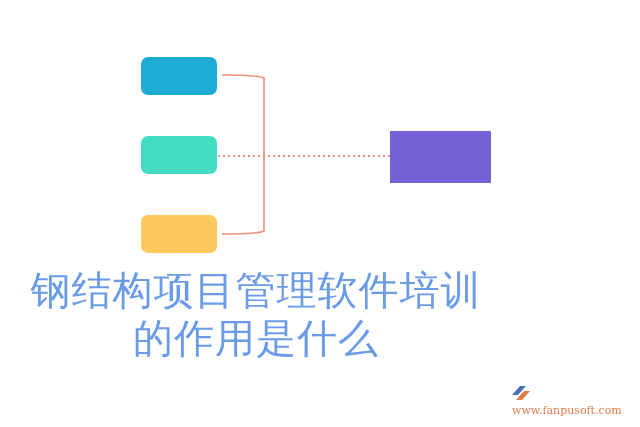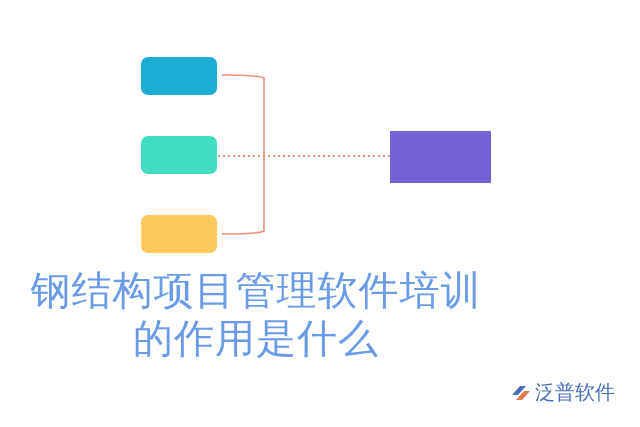--- a/index.html
+++ b/index.html
@@ -39,14 +39,14 @@
 </svg>
 
 <div class="title" id="title-line-1" style="color: rgb(107, 155, 230);">钢结构项目管理软件培训</div>
 <div class="title" id="title-line-2" style="color: rgb(107, 155, 230); font-family: Liberation Mono, monospace;">的作用是什么</div>
 
 <div class="logo">
   <svg class="logo-mark" viewBox="0 0 22 20">
     <path d="M2 12 L10 3 L16 3 L8 12 Z" fill="#4a6fb5"></path>
     <path d="M6 17 L14 8 L20 8 L12 17 Z" fill="#e07b4b"></path>
   </svg>
-  <span class="logo-name">泛普软件</span>
+  <span class="logo-url">www.fanpusoft.com</span>
 </div>
 
 </body></html>

